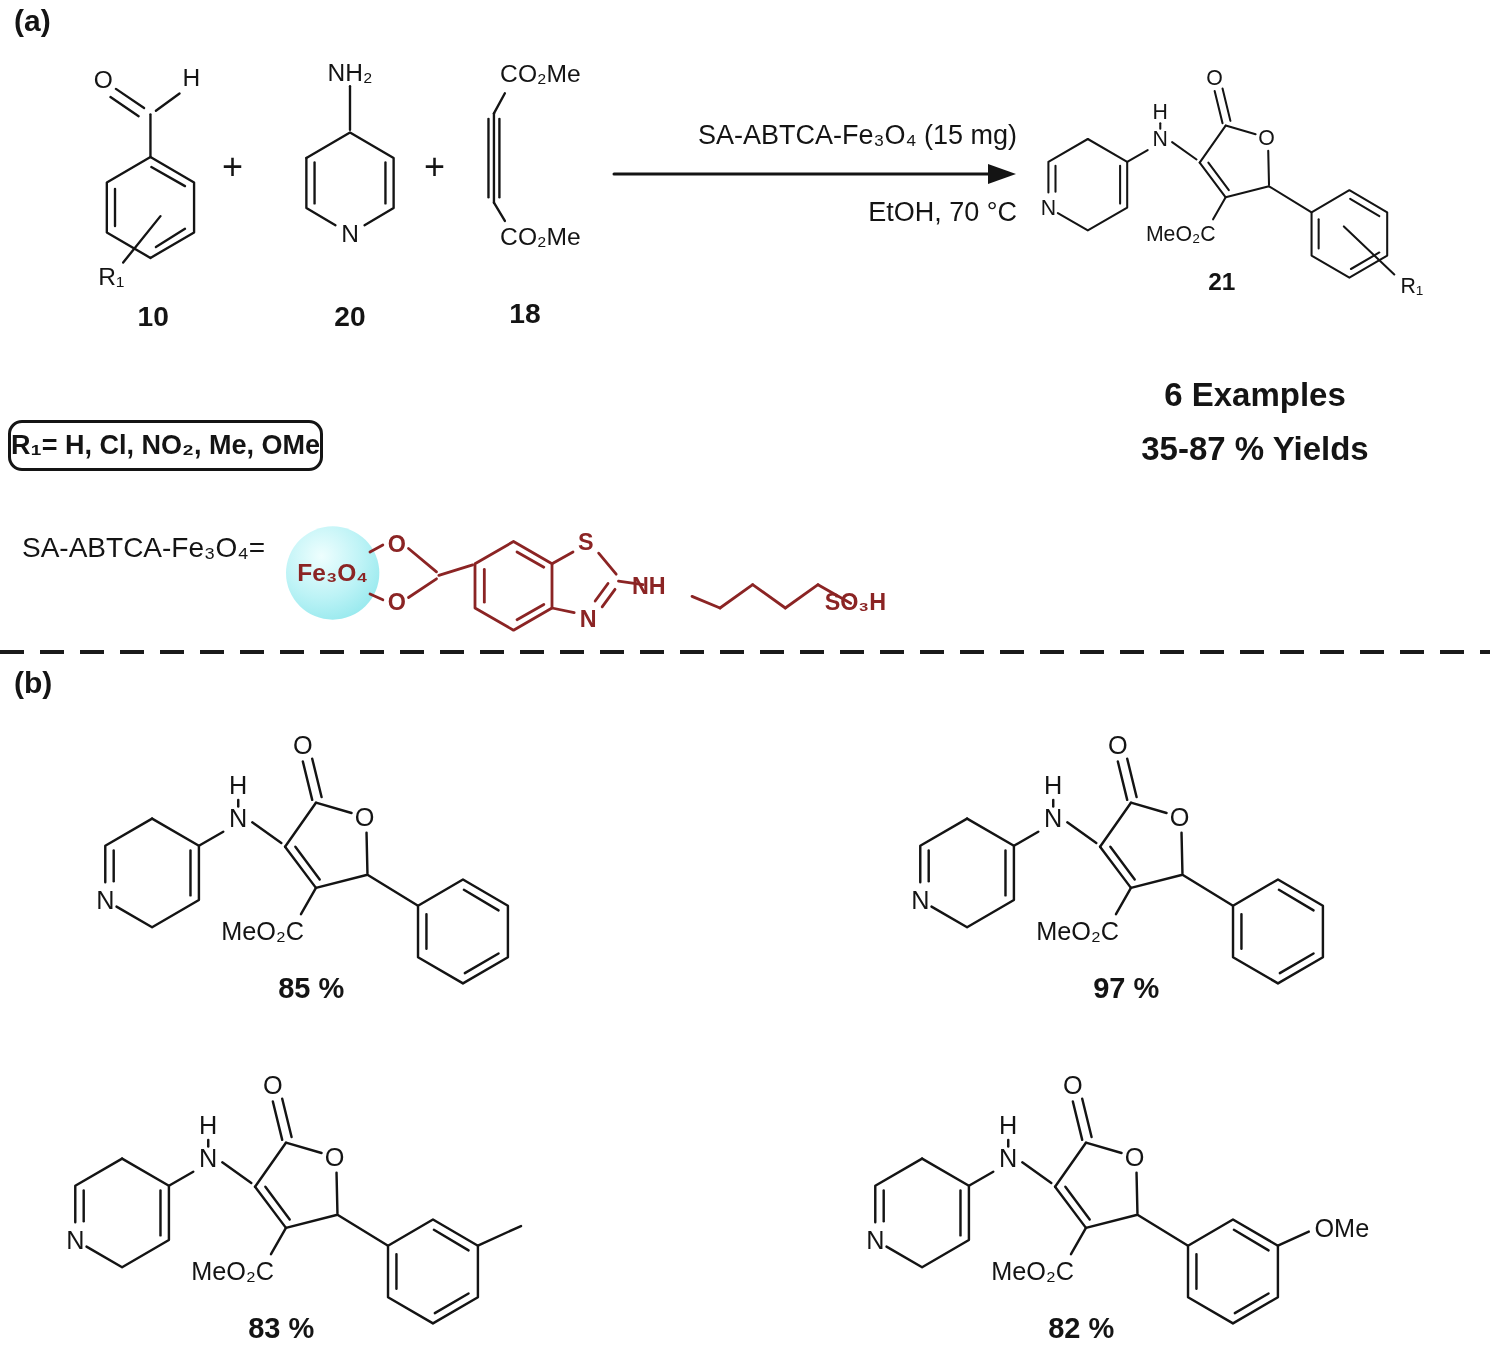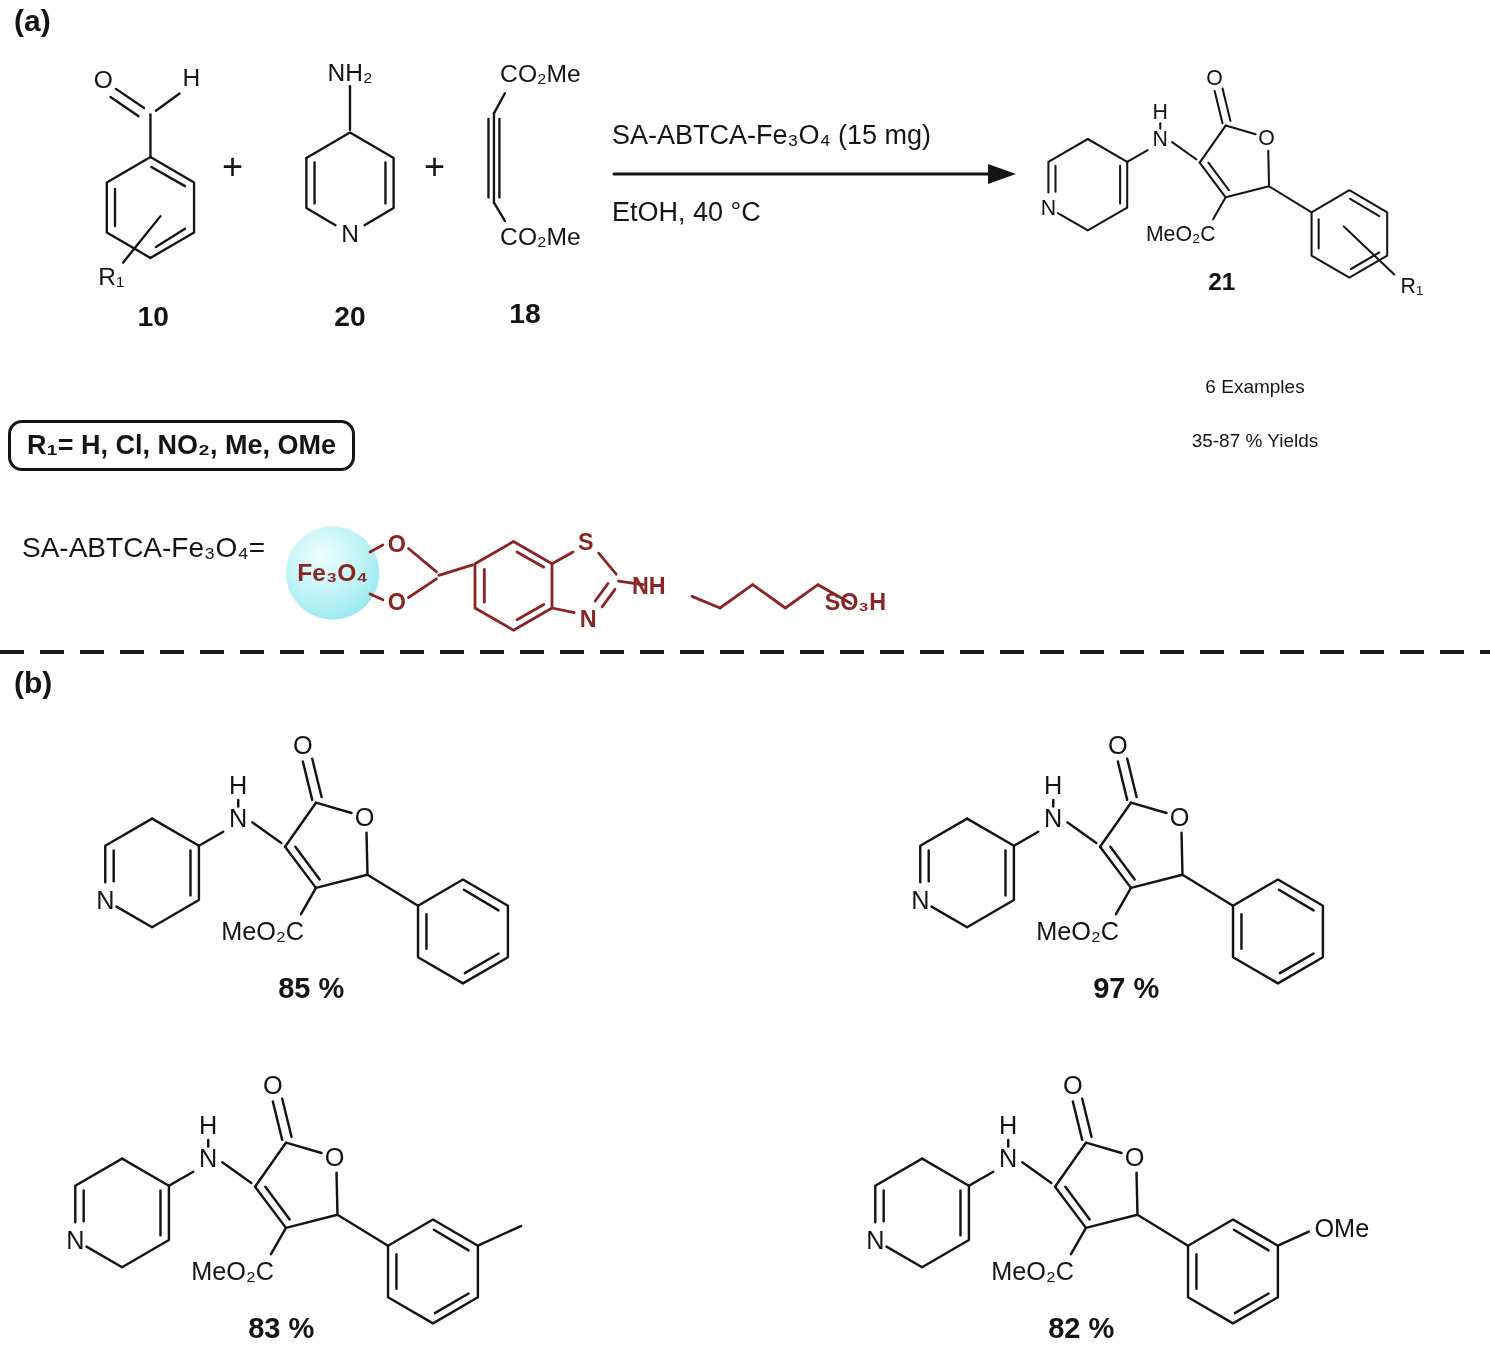--- a/index.html
+++ b/index.html
@@ -8,24 +8,24 @@
         font-family:"Liberation Sans","DejaVu Sans",sans-serif;color:#141414;overflow:hidden}
   .abs{position:absolute;overflow:visible}
   svg{overflow:visible}
   .txt{position:absolute;white-space:nowrap}
   .panel-label{font-size:30px;font-weight:bold}
   .plus{font-size:36px}
   .bond{fill:none;stroke:#141414;stroke-width:2.6;stroke-linecap:round;stroke-linejoin:round}
   .atom{fill:#141414;font-size:27px;text-anchor:middle;font-weight:400}
   .num{fill:#141414;font-size:31px;text-anchor:middle;font-weight:bold}
   .anchor-start{text-anchor:start}
-  .arrow-wrap{position:absolute;display:flex;flex-direction:column;align-items:flex-start;gap:10px}
+  .arrow-wrap{position:absolute;display:flex;flex-direction:column;align-items:flex-end;gap:10px}
   .cond{font-size:27px}
-  .bold-line{font-size:19px;font-weight:normal;text-align:center}
-  .r1-box{border:3px solid #141414;border-radius:14px;padding:7px 16px;font-size:27px;font-weight:bold}
+  .bold-line{font-size:33px;font-weight:bold;text-align:center}
+  .r1-box{border:3px solid #141414;border-radius:14px;padding:7px 0;font-size:27px;font-weight:bold}
   .cat-label{font-size:28px}
   .cat-bond{fill:none;stroke:var(--catalyst_color,#8b2424);stroke-width:2.4;stroke-linecap:round;stroke-linejoin:round}
   .cat-atom{fill:var(--catalyst_color,#8b2424);font-size:20px;font-weight:bold;text-anchor:middle}
   .cat-core{fill:var(--catalyst_color,#8b2424);font-size:21px;font-weight:bold;text-anchor:middle}
   .divider{position:absolute;left:0;top:650px;width:1490px;height:4px;
            background:repeating-linear-gradient(90deg,#1a1a1a 0 24px,transparent 24px 40px)}
 </style>
 </head>
 <body>
 
@@ -81,21 +81,21 @@
       <text class="atom" x="97" y="242">CO₂Me</text>
       <text class="num" x="80" y="328">18</text>
     </svg>
 
     <div class="arrow-wrap" style="left:612px;top:120px;width:405px">
       <div class="cond">SA-ABTCA-Fe₃O₄ (15 mg)</div>
       <svg width="405" height="26" viewBox="0 0 405 26">
         <line class="bond" style="stroke-width:3" x1="2" y1="13" x2="380" y2="13"></line>
         <polygon points="376,3 404,13 376,23" fill="#141414"></polygon>
       </svg>
-      <div class="cond">EtOH, 40 °C</div>
+      <div class="cond">EtOH, 70 °C</div>
     </div>
 
     <svg class="abs" style="left:985px;top:35px" width="505" height="260" viewBox="0 0 640 330">
       <g class="bond">
         <path d="M130,132 L180,161 L180,219 L130,248 L92,226" fill="none"></path>
         <path d="M80,200 L80,161 L130,132" fill="none"></path>
         <line x1="89" y1="166" x2="89" y2="199"></line>
         <line x1="171" y1="166" x2="171" y2="214"></line>
         <line x1="180" y1="161" x2="206" y2="146"></line>
         <line x1="222" y1="112" x2="222" y2="119"></line>

